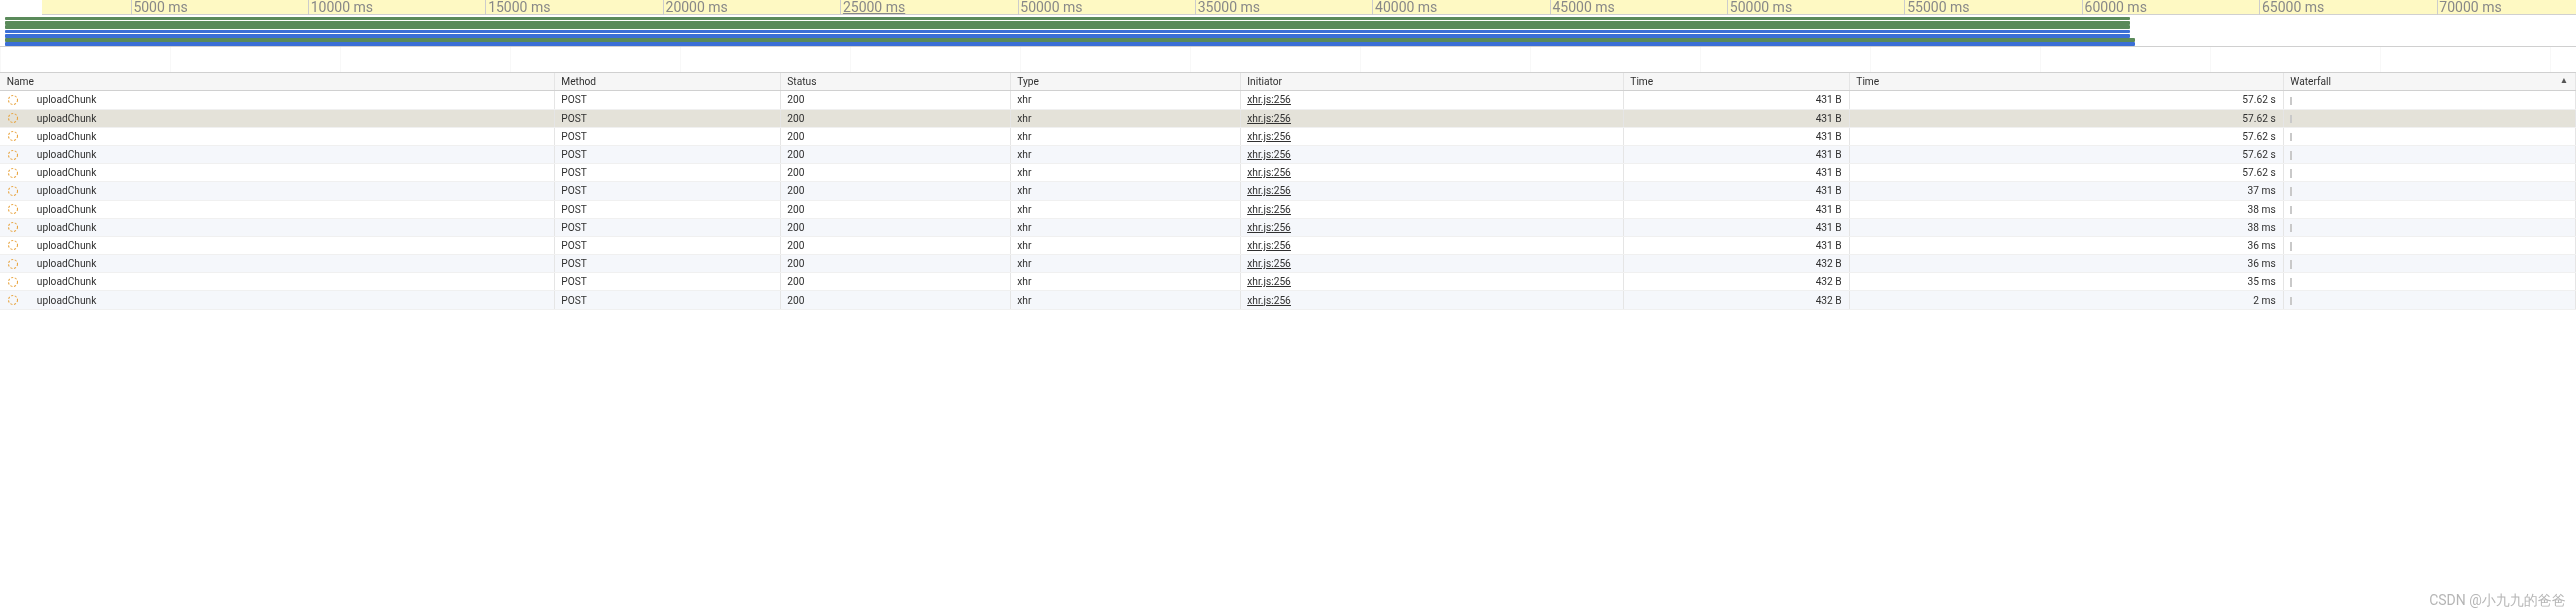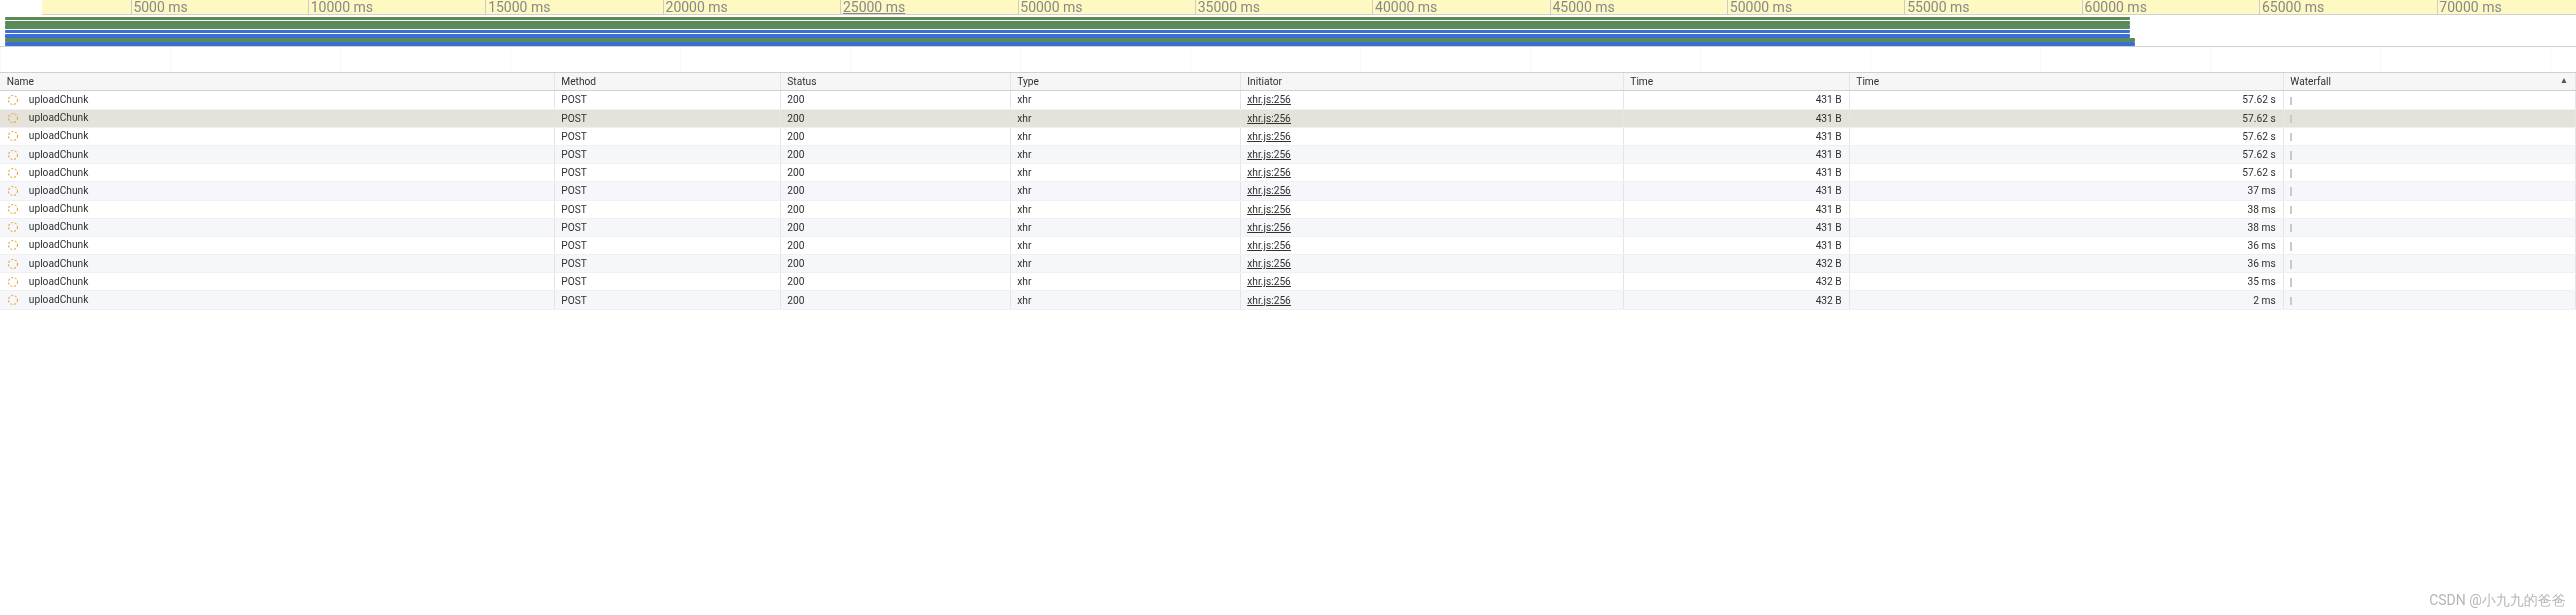--- a/index.html
+++ b/index.html
@@ -107,21 +107,22 @@
   .col-size      { width: 226px; text-align: right; }
   .col-time      { width: 434px; text-align: right; }
   .col-waterfall { width: auto; }
 
   .net-table td.col-size,
   .net-table td.col-time { text-align: right; }
 
   
   .name-cell {
     display: flex;
-    gap: 10px;
+    align-items: center;
+    gap: 18px;
   }
   .xhr-icon {
     width: 12px;
     height: 12px;
     flex: none;
     display: inline-flex;
     align-items: center;
     justify-content: center;
   }
   .xhr-icon svg { width: 12px; height: 12px; }

